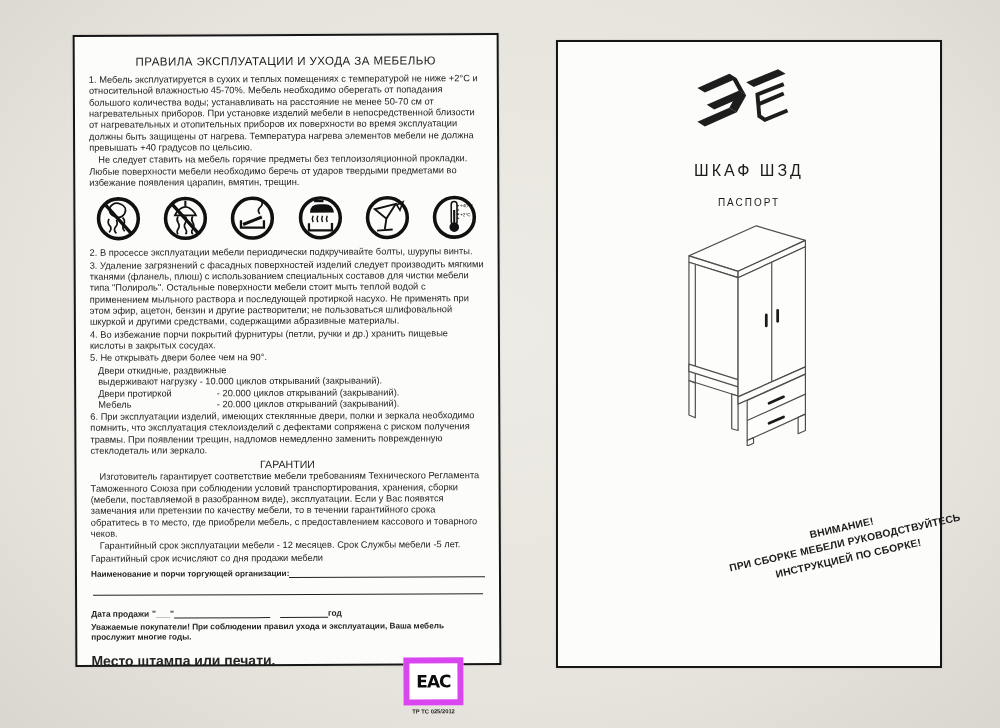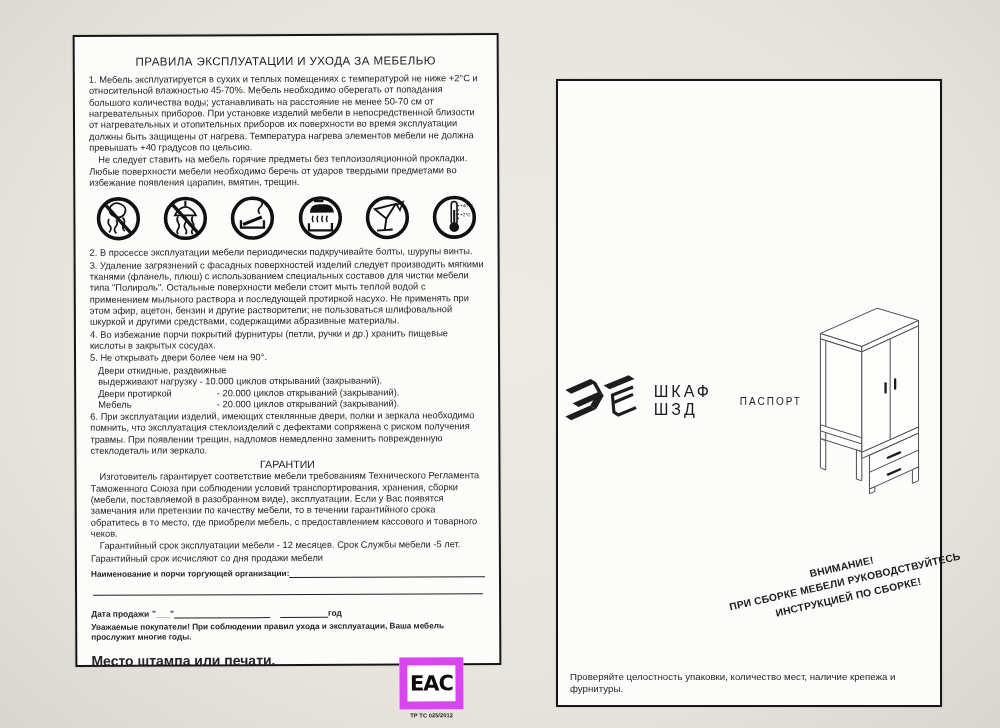--- a/index.html
+++ b/index.html
@@ -33,28 +33,28 @@
   .form-label { font-size:8.2px; font-weight:bold; white-space:nowrap; }
   .uline { border-bottom:1px solid #222; height:10px; }
   .flex1 { flex:1; }
   .blank-line { border-bottom:1px solid #222; height:16px; margin:0 2px; }
   .date-line { display:flex; align-items:flex-end; margin-top:12px; font-size:8.4px; font-weight:bold; }
   .note { font-size:8.2px; font-weight:bold; margin-top:4px; line-height:1.25; }
   .stamp-row { display:flex; justify-content:space-between; margin-top:10px; }
   .stamp-label { font-size:14px; font-weight:bold; }
   .eac-wrap { text-align:center; margin-right:22px; margin-top:6px; }
   .eac-box {
-    width:48px; height:36px; border:8px solid #d946ef; display:flex; align-items:center; justify-content:center;
-    font-family:"DejaVu Sans", sans-serif; font-weight:bold; font-size:21px; letter-spacing:-1px; color:#0c0c0c;
+    width:48px; height:36px; border:6px solid #d946ef; display:flex; align-items:center; justify-content:center;
+    font-family:"DejaVu Sans", sans-serif; font-weight:bold; font-size:17px; letter-spacing:-1px; color:#0c0c0c;
     background:#fff;
   }
   .eac-reg { font-size:5.8px; font-weight:bold; margin-top:3px; white-space:nowrap; }
 
   
-  .right-page { display:flex; align-items:center;margin-top:39px; }
+  .right-page { display:flex; flex-direction:column; align-items:center; }
   .brand-logo { margin-top:16px; }
   .rp-product { margin-top:16px; font-size:16px; letter-spacing:3px; color:#1c1c1c; }
   .rp-doctype { margin-top:17px; font-size:10px; letter-spacing:2px; color:#1c1c1c; }
   .wardrobe { margin-top:6px; }
   .attention {
     position:absolute; left:168px; top:478px; width:238px;
     transform:rotate(-12.5deg); text-align:center;
     font-size:10.3px; font-weight:bold; line-height:1.5; color:#1b1b1b; letter-spacing:.2px;
   }
   .rp-footer { position:absolute; left:12px; right:10px; bottom:9px; font-size:9.7px; line-height:1.3; color:#1e1e1e; }
@@ -228,15 +228,14 @@
     </g>
   </svg>
 
   <div class="attention">
     <div>ВНИМАНИЕ!</div>
     <div>ПРИ СБОРКЕ МЕБЕЛИ РУКОВОДСТВУЙТЕСЬ</div>
     <div>ИНСТРУКЦИЕЙ ПО СБОРКЕ!</div>
   </div>
 
   <div class="rp-footer">
-    <div>Проверяйте целостность упаковки, количество мест, наличие крепежа и фурнитуры.</div>
   </div>
 </div>
 
 </body></html>

